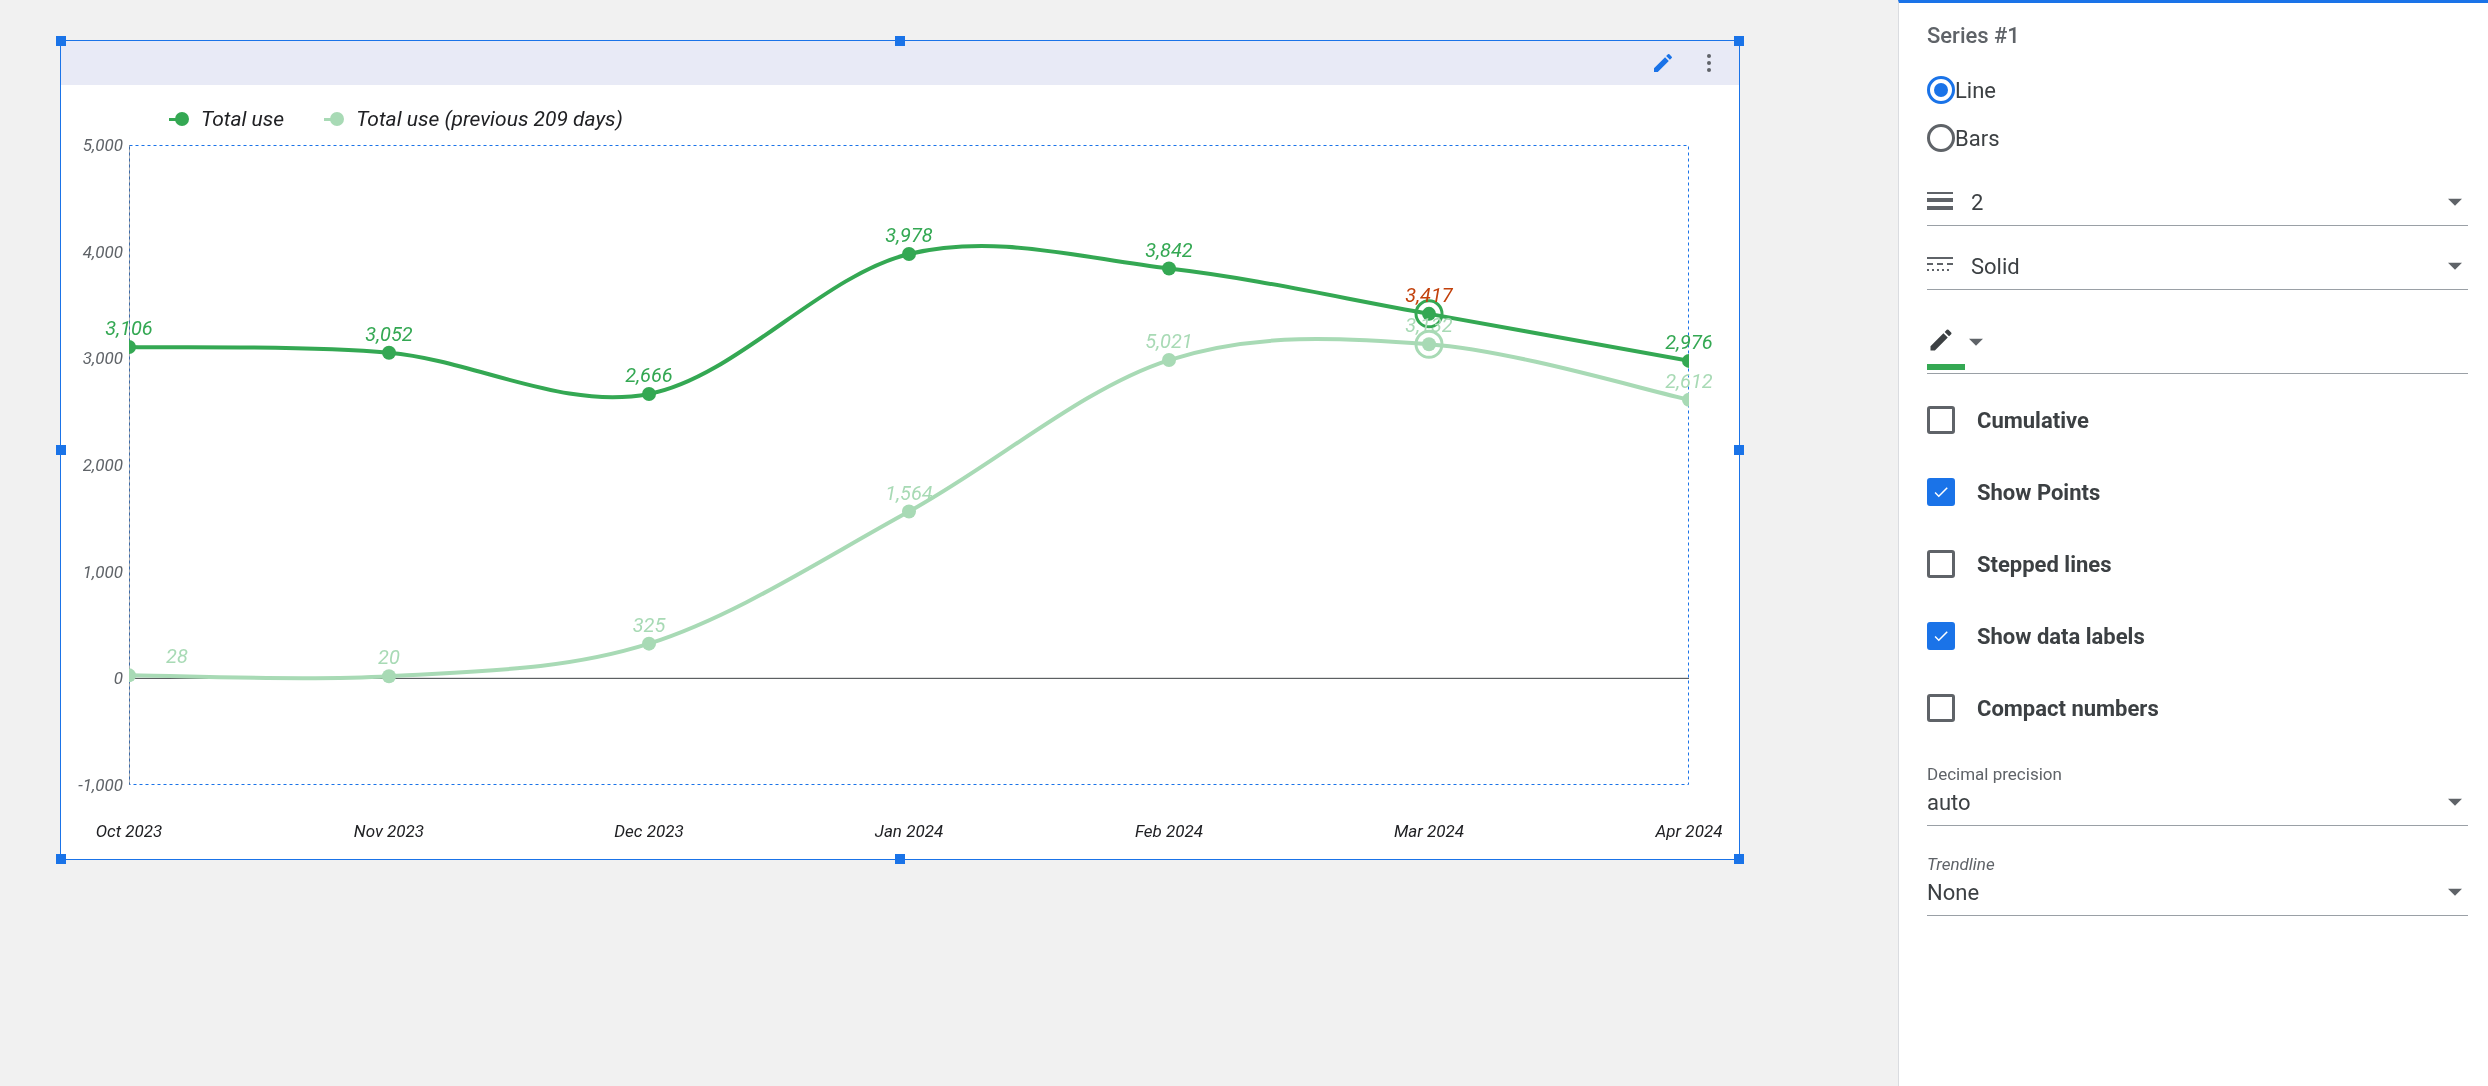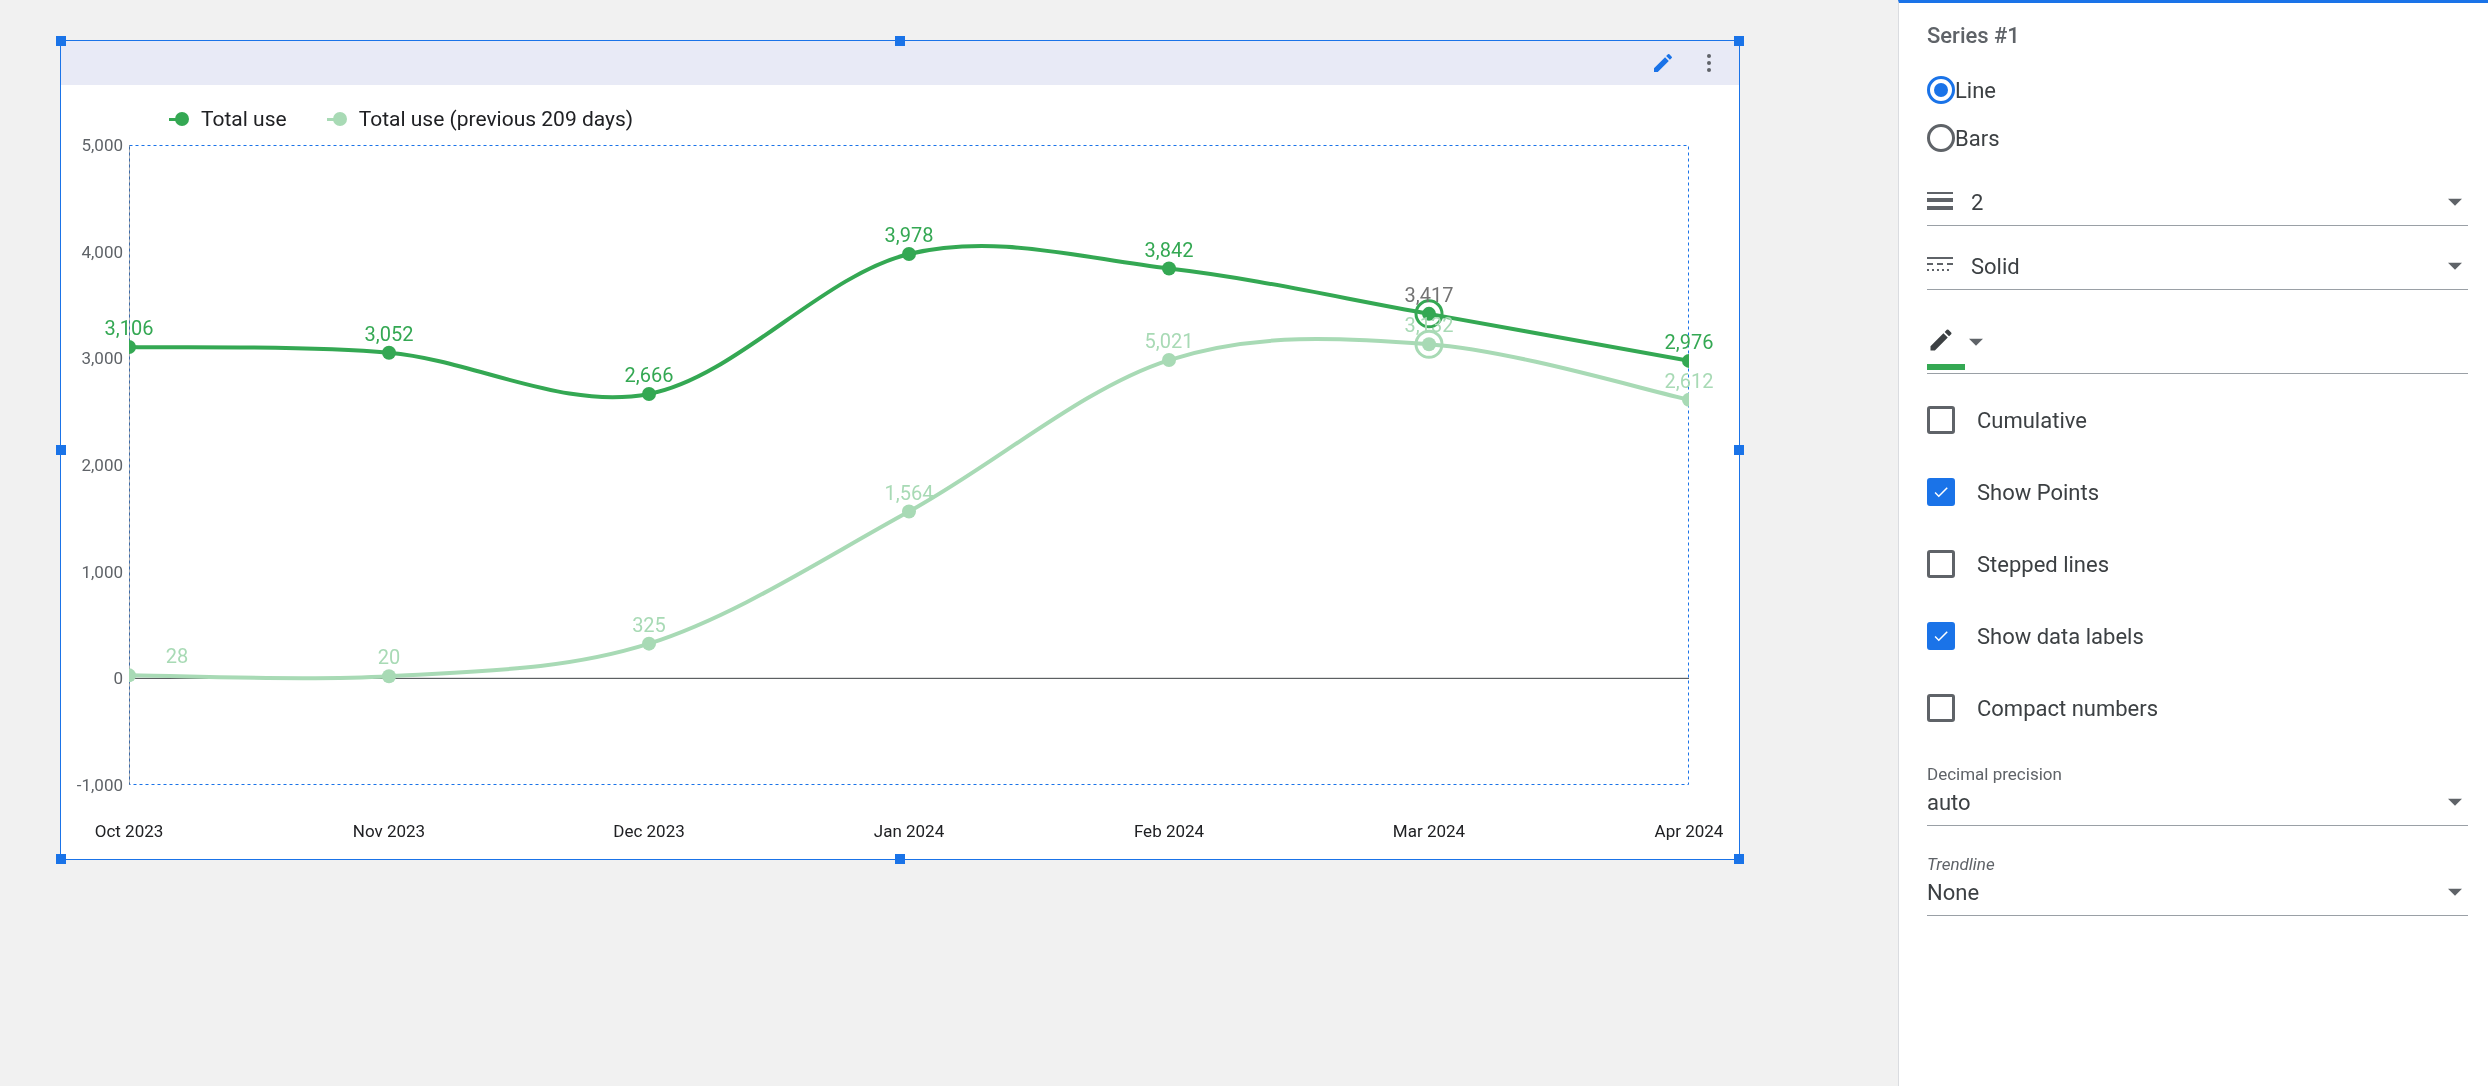--- a/index.html
+++ b/index.html
@@ -29,20 +29,21 @@
     display: flex;
     align-items: center;
     justify-content: flex-end;
     padding: 0 18px;
     gap: 22px;
   }
   .chart-header .icon-btn { cursor: pointer; display:flex; align-items:center; }
   .chart-body {
     position: relative;
     padding: 18px 13px 40px 68px;
+    font-style: italic;
   }
   .legend-row {
     display: flex;
     gap: 40px;
     padding: 4px 0 14px 40px;
     font-size: 21px;
     color: #202124;
   }
   .legend-item { display: flex; align-items: center; gap: 12px; }
   .legend-dot { width: 14px; height: 14px; border-radius: 50%; }
@@ -100,21 +101,21 @@
     cursor:pointer;
   }
   .dd-row .dd-value { flex:1; font-size:22px; color:#3c4043; }
   .dd-caret svg { display:block; }
   .color-row {
     display:flex; align-items:center; gap:14px;
     border-bottom:1px solid #9aa0a6; padding:14px 0; margin-top:22px;
   }
   .color-underline { width:38px; height:6px; background:#34a853; }
   .checkbox-row {
-    display:flex; align-items:center; gap:22px; padding:22px 0; cursor:pointer;
+    display:flex; align-items:center; gap:22px; padding:22px 0; cursor:pointer;font-weight:bold;
   }
   .checkbox {
     width:28px; height:28px; border:3px solid #5f6368; border-radius:3px;
     display:flex; align-items:center; justify-content:center; background:#fff;
   }
   .checkbox.checked { background:#1a73e8; border-color:#1a73e8; }
   .field-label {
     font-size:17px; color:#5f6368; margin-top:20px;
   }
   .dd-plain {
@@ -208,21 +209,21 @@
             <circle cx="1300" cy="168.85333333333335" r="7" fill="#34a853"></circle>
             <circle cx="1560" cy="215.89333333333337" r="7" fill="#34a853"></circle>
             <circle cx="1300" cy="168.85333333333335" r="13" fill="none" stroke="#34a853" stroke-width="3"></circle>
             <circle cx="1300" cy="199.25333333333333" r="13" fill="none" stroke="#a8dab5" stroke-width="3"></circle>
           </svg>
           <div class="data-label" style="left: 0px; top: 202.027px; color: rgb(52, 168, 83);">3,106</div>
           <div class="data-label" style="left: 260px; top: 207.787px; color: rgb(52, 168, 83);">3,052</div>
           <div class="data-label" style="left: 520px; top: 248.96px; color: rgb(52, 168, 83);">2,666</div>
           <div class="data-label" style="left: 780px; top: 109.013px; color: rgb(52, 168, 83);">3,978</div>
           <div class="data-label" style="left: 1040px; top: 123.52px; color: rgb(52, 168, 83);">3,842</div>
-          <div class="data-label" style="left: 1300px; top: 168.853px; color: #737373;">3,417</div>
+          <div class="data-label" style="left: 1300px; top: 168.853px; color: #c2410c;">3,417</div>
           <div class="data-label" style="left: 1560px; top: 215.893px; color: rgb(52, 168, 83);">2,976</div>
           <div class="data-label" style="left: 0px; top: 530.347px; color: rgb(168, 218, 181); margin-left: 48px;">28</div>
           <div class="data-label" style="left: 260px; top: 531.2px; color: rgb(168, 218, 181);">20</div>
           <div class="data-label" style="left: 520px; top: 498.667px; color: rgb(168, 218, 181);">325</div>
           <div class="data-label" style="left: 780px; top: 366.507px; color: rgb(168, 218, 181);">1,564</div>
           <div class="data-label" style="left: 1040px; top: 215.04px; color: rgb(168, 218, 181);">5,021</div>
           <div class="data-label" style="left: 1300px; top: 199.253px; color: rgb(168, 218, 181);">3,132</div>
           <div class="data-label" style="left: 1560px; top: 254.72px; color: rgb(168, 218, 181);">2,612</div>
         </div>
     </div>

